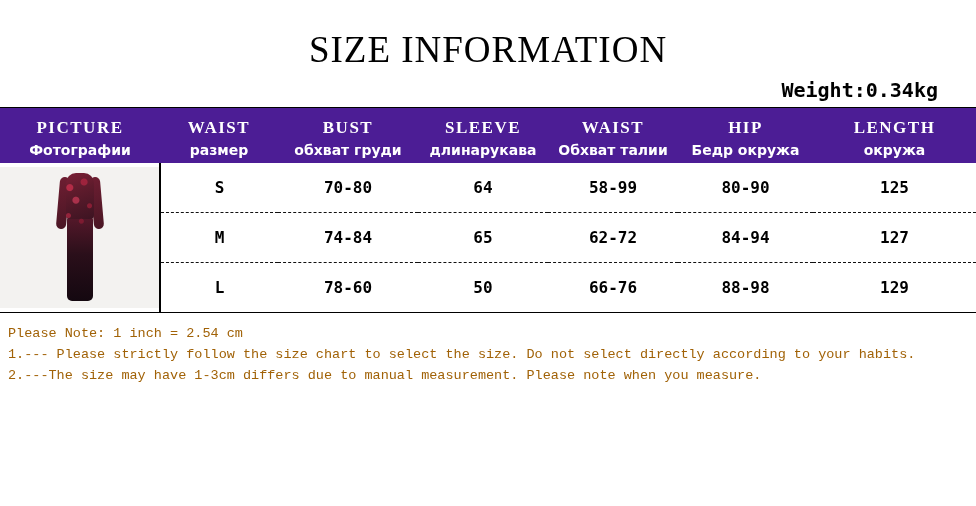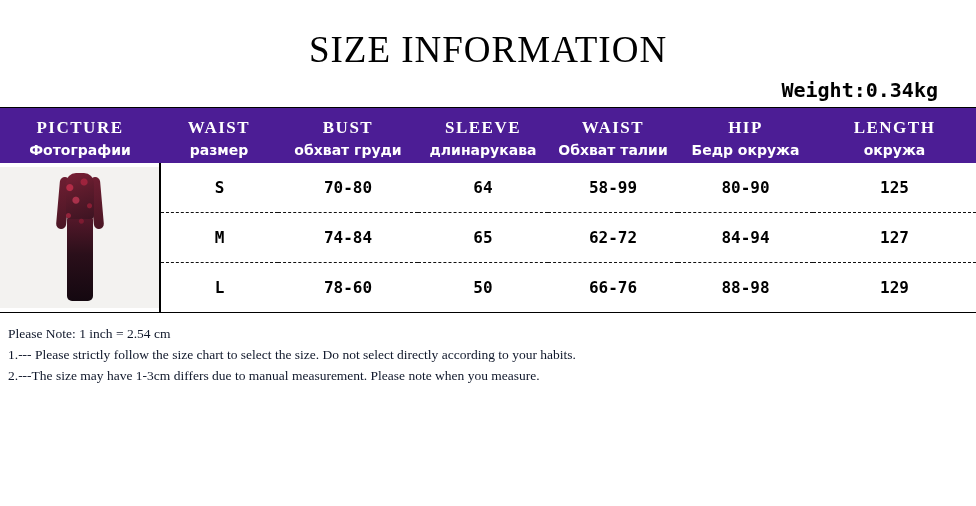--- a/index.html
+++ b/index.html
@@ -155,24 +155,24 @@
       radial-gradient(circle at 20% 18%, rgba(197,48,77,.85) 0 3px, transparent 4px),
       radial-gradient(circle at 62% 10%, rgba(176,38,66,.8) 0 3px, transparent 4px),
       radial-gradient(circle at 38% 36%, rgba(205,60,90,.75) 0 3px, transparent 4px),
       radial-gradient(circle at 78% 44%, rgba(168,34,60,.7) 0 2px, transparent 3px),
       radial-gradient(circle at 16% 58%, rgba(186,42,70,.7) 0 2px, transparent 3px),
       radial-gradient(circle at 54% 66%, rgba(160,30,56,.6) 0 2px, transparent 3px);
     opacity: .95;
   }
   .notes {
     padding: 10px 0 0 8px;
-    font-family: Liberation Serif, serif;
+    font-family: Liberation Mono, monospace;
     font-size: 13.5px;
     line-height: 21px;
-    color: #0f172a;
+    color: #a16207;
   }
   .notes .note-line { white-space: nowrap; }
 </style>
 </head>
 <body>
 
 <div class="page">
 
   <div class="title">SIZE INFORMATION</div>
 

